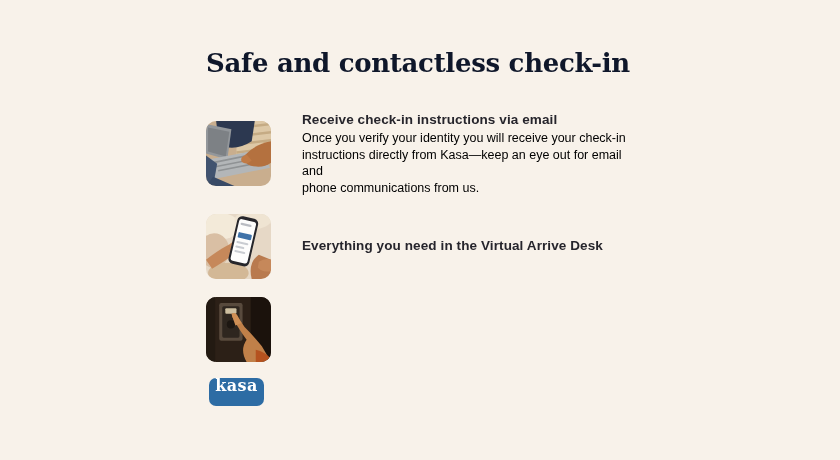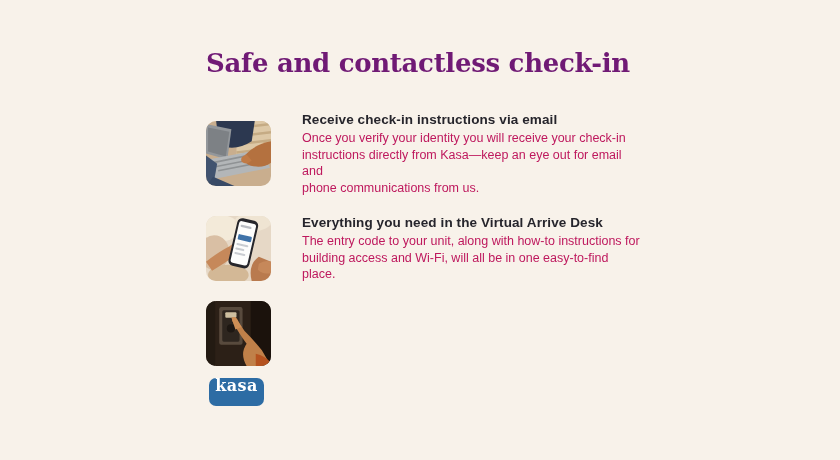--- a/index.html
+++ b/index.html
@@ -14,21 +14,21 @@
   }
   .page-title {
     position: absolute;
     left: 206px;
     top: 48px;
     font-family: "DejaVu Serif", "Liberation Serif", serif;
     font-weight: 700;
     font-size: 26px;
     line-height: 30px;
     letter-spacing: -0.3px;
-    color: #701a75;
+    color: #0f172a;
   }
   .feature-list {
     position: absolute;
     left: 206px;
     top: 111px;
     display: flex;
     flex-direction: column;
     gap: 18px;
   }
   .feature-item {
@@ -49,21 +49,21 @@
     font-size: 13.5px;
     font-weight: 700;
     line-height: 17px;
     color: #26252c;
     letter-spacing: 0.1px;
     margin-bottom: 2px;
   }
   .feature-body {
     font-size: 12.5px;
     line-height: 16.5px;
-    color: #be185d;
+    color: #000000;
     white-space: pre-line;
   }
   .logo-badge {
     position: absolute;
     left: 209px;
     top: 378px;
     width: 55px;
     height: 28px;
     background: #2d6ca4;
     border-radius: 7px;
@@ -132,22 +132,20 @@
             <rect x="30" y="19" width="13.5" height="5.5" rx="1" fill="#3f72a8"></rect>
             <rect x="30" y="28" width="12" height="2" rx="1" fill="#c9ccd1"></rect>
             <rect x="30" y="32.5" width="9" height="2" rx="1" fill="#c9ccd1"></rect>
             <rect x="30" y="37" width="11" height="2" rx="1" fill="#c9ccd1"></rect>
           </g>
           <path d="M52 47 q6 -4 12 -2 l0 11 q-8 2 -13 -3 Z" fill="#c6885a"></path>
         </svg>
       </div>
       <div class="feature-text">
         <div class="feature-heading">Everything you need in the Virtual Arrive Desk</div>
-        <div class="feature-body">The entry code to your unit, along with how-to instructions for
-building access and Wi-Fi, will all be in one easy-to-find place.</div>
       </div>
     </div>
 
     <div class="feature-item">
       <div class="thumb">
         <svg viewBox="0 0 64 64" preserveAspectRatio="none" aria-hidden="true">
           <rect width="64" height="64" fill="#2c2017"></rect>
           <rect x="44" y="0" width="20" height="64" fill="#1b120c"></rect>
           <rect x="0" y="0" width="9" height="64" fill="#231a12"></rect>
           <rect x="13" y="6" width="23" height="37" rx="2" fill="#584a3d"></rect>

